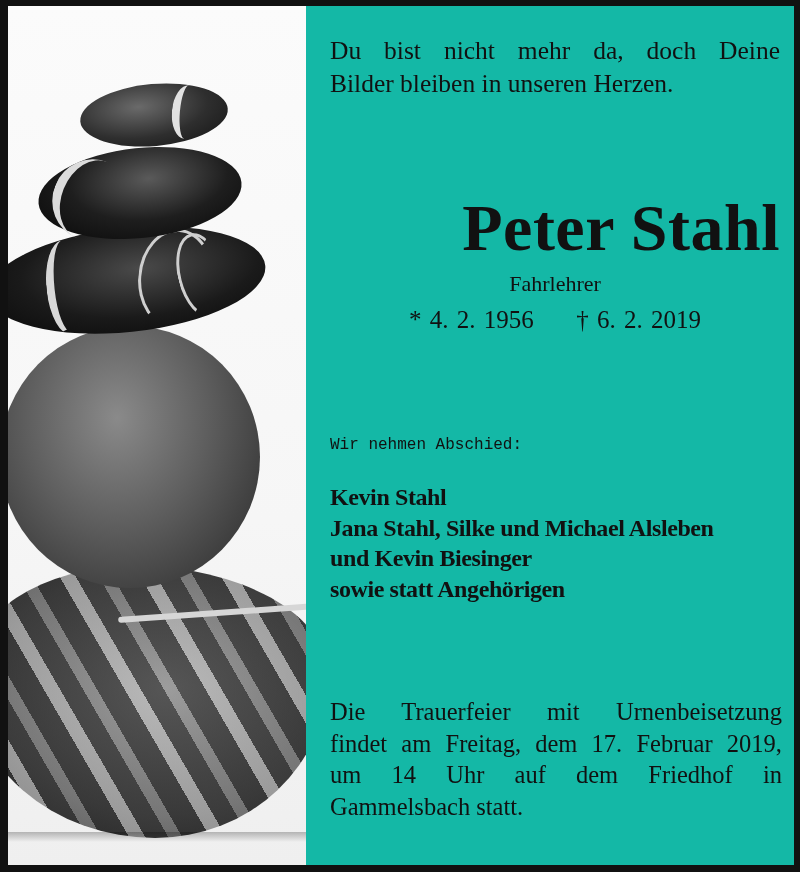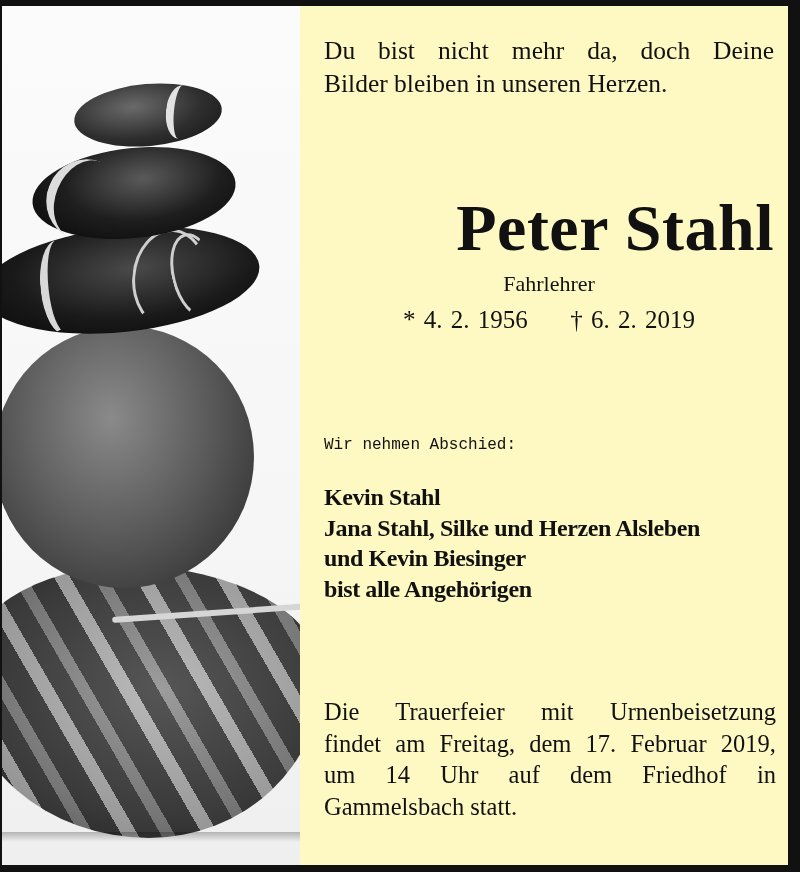--- a/index.html
+++ b/index.html
@@ -2,22 +2,22 @@
 <html><head>
 <meta charset="utf-8">
 <style>
   html, body { margin:0; padding:0; background:#000; }
   body { width:800px; height:872px; position:relative; overflow:hidden; }
   .frame {
     position:absolute; left:0; top:0; width:800px; height:872px;
     background:#111; box-sizing:border-box;
   }
   .page {
-    position:absolute; left:2px; top:6px; width:786px; height:859px;
-    background:#fef9c3; overflow:hidden;
+    position:absolute; left:8px; top:6px; width:786px; height:859px;
+    background:#14b8a6; overflow:hidden;
   }
   
   .photo {
     position:absolute; left:0; top:0; width:298px; height:859px;
     background:linear-gradient(180deg,#fbfbfb 0%,#f6f6f6 60%,#efefef 100%);
     overflow:hidden;
   }
   .stone { position:absolute; border-radius:50%; }
   .s1 { left:72px; top:78px; width:148px; height:62px;
         background:radial-gradient(ellipse at 40% 35%,#6a6a6a 0%,#2e2e2e 55%,#141414 100%);
@@ -109,23 +109,23 @@
         <span>*</span>
         <span>4. 2. 1956</span>
         <span class="gap"></span>
         <span>†</span>
         <span>6. 2. 2019</span>
       </div>
 
       <div class="farewell">Wir nehmen Abschied:</div>
       <div class="mourners">
         <div>Kevin Stahl</div>
-        <div>Jana Stahl, Silke und Herzen Alsleben</div>
+        <div>Jana Stahl, Silke und Michael Alsleben</div>
         <div>und Kevin Biesinger</div>
-        <div>bist alle Angehörigen</div>
+        <div>sowie statt Angehörigen</div>
       </div>
 
       <div class="ceremony">
         <div>Die Trauerfeier mit Urnenbeisetzung</div>
         <div>findet am Freitag, dem 17. Februar 2019,</div>
         <div>um 14 Uhr auf dem Friedhof in</div>
         <div class="last">Gammelsbach statt.</div>
       </div>
     </div>
 

